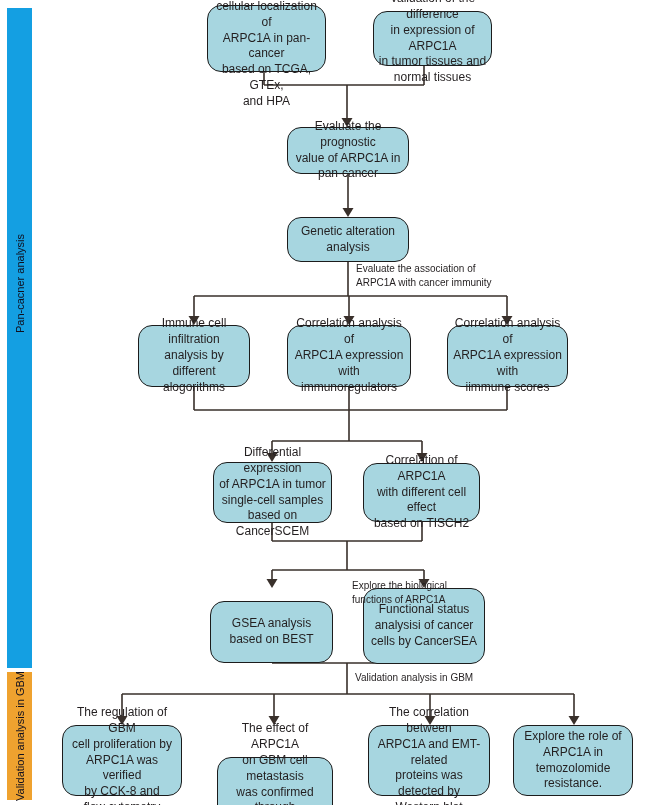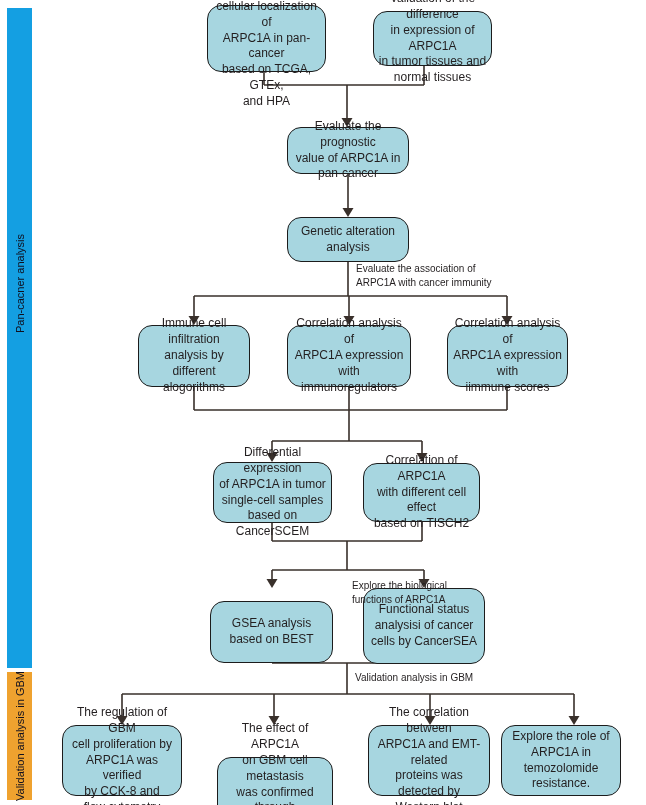--- a/index.html
+++ b/index.html
@@ -117,21 +117,21 @@
 flow cytometry</div>
   <div class="node" style="left:217px; top:757px; width:116px; height:71px;">The effect of ARPC1A
 on GBM cell metastasis
 was confirmed through
 both wound healing
 and transwell assays</div>
   <div class="node" style="left:368px; top:725px; width:122px; height:71px;">The correlation between
 ARPC1A and EMT-related
 proteins was detected by
 Western blot</div>
-  <div class="node" style="left:501px; top:725px; width:120px; height:71px;">Explore the role of
+  <div class="node" style="left:513px; top:725px; width:120px; height:71px;">Explore the role of
 ARPC1A in temozolomide
 resistance.</div>
 
   <div class="edge-label" style="left:356px; top:262px; width:150px;">Evaluate the association of
 ARPC1A with cancer immunity</div>
   <div class="edge-label" style="left:352px; top:544px; width:130px;margin-top:35px;">Explore the biological
 functions of ARPC1A</div>
   <div class="edge-label" style="left:355px; top:671px; width:170px; white-space:nowrap;">Validation analysis in GBM</div>
 
 </div>

